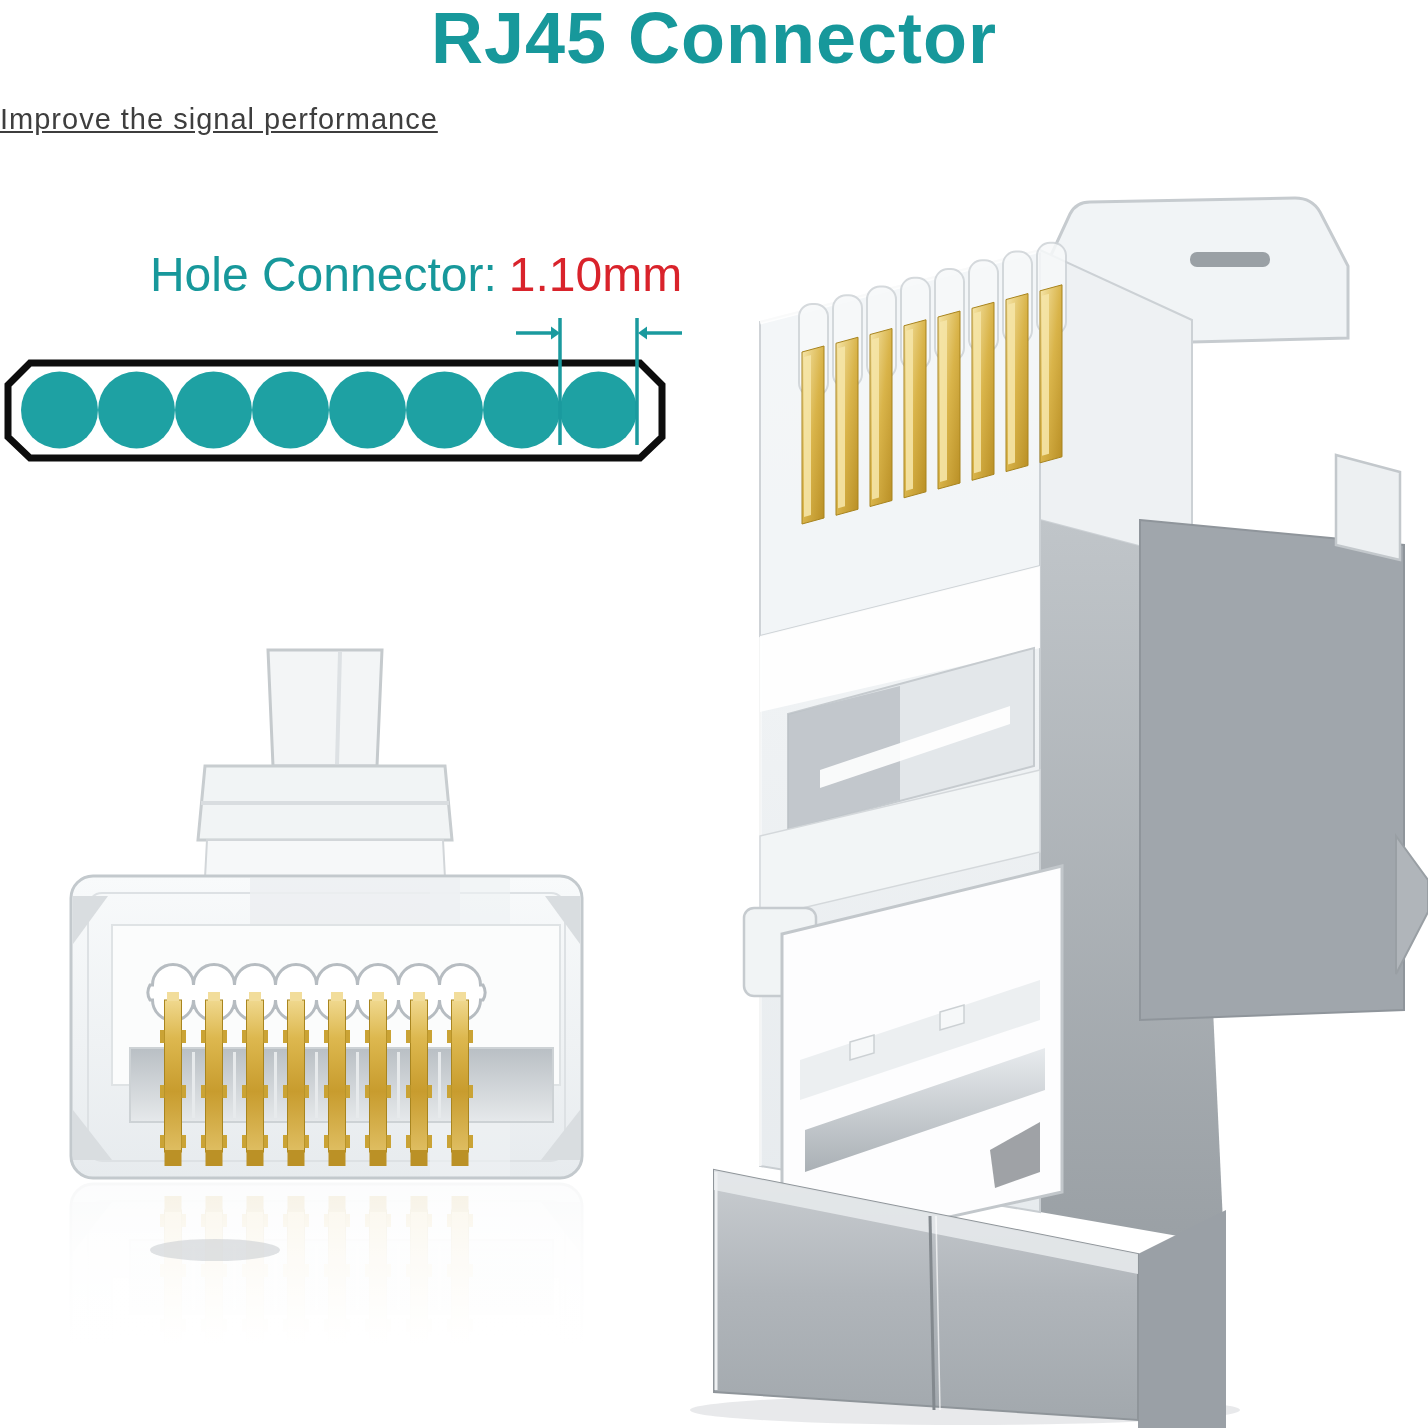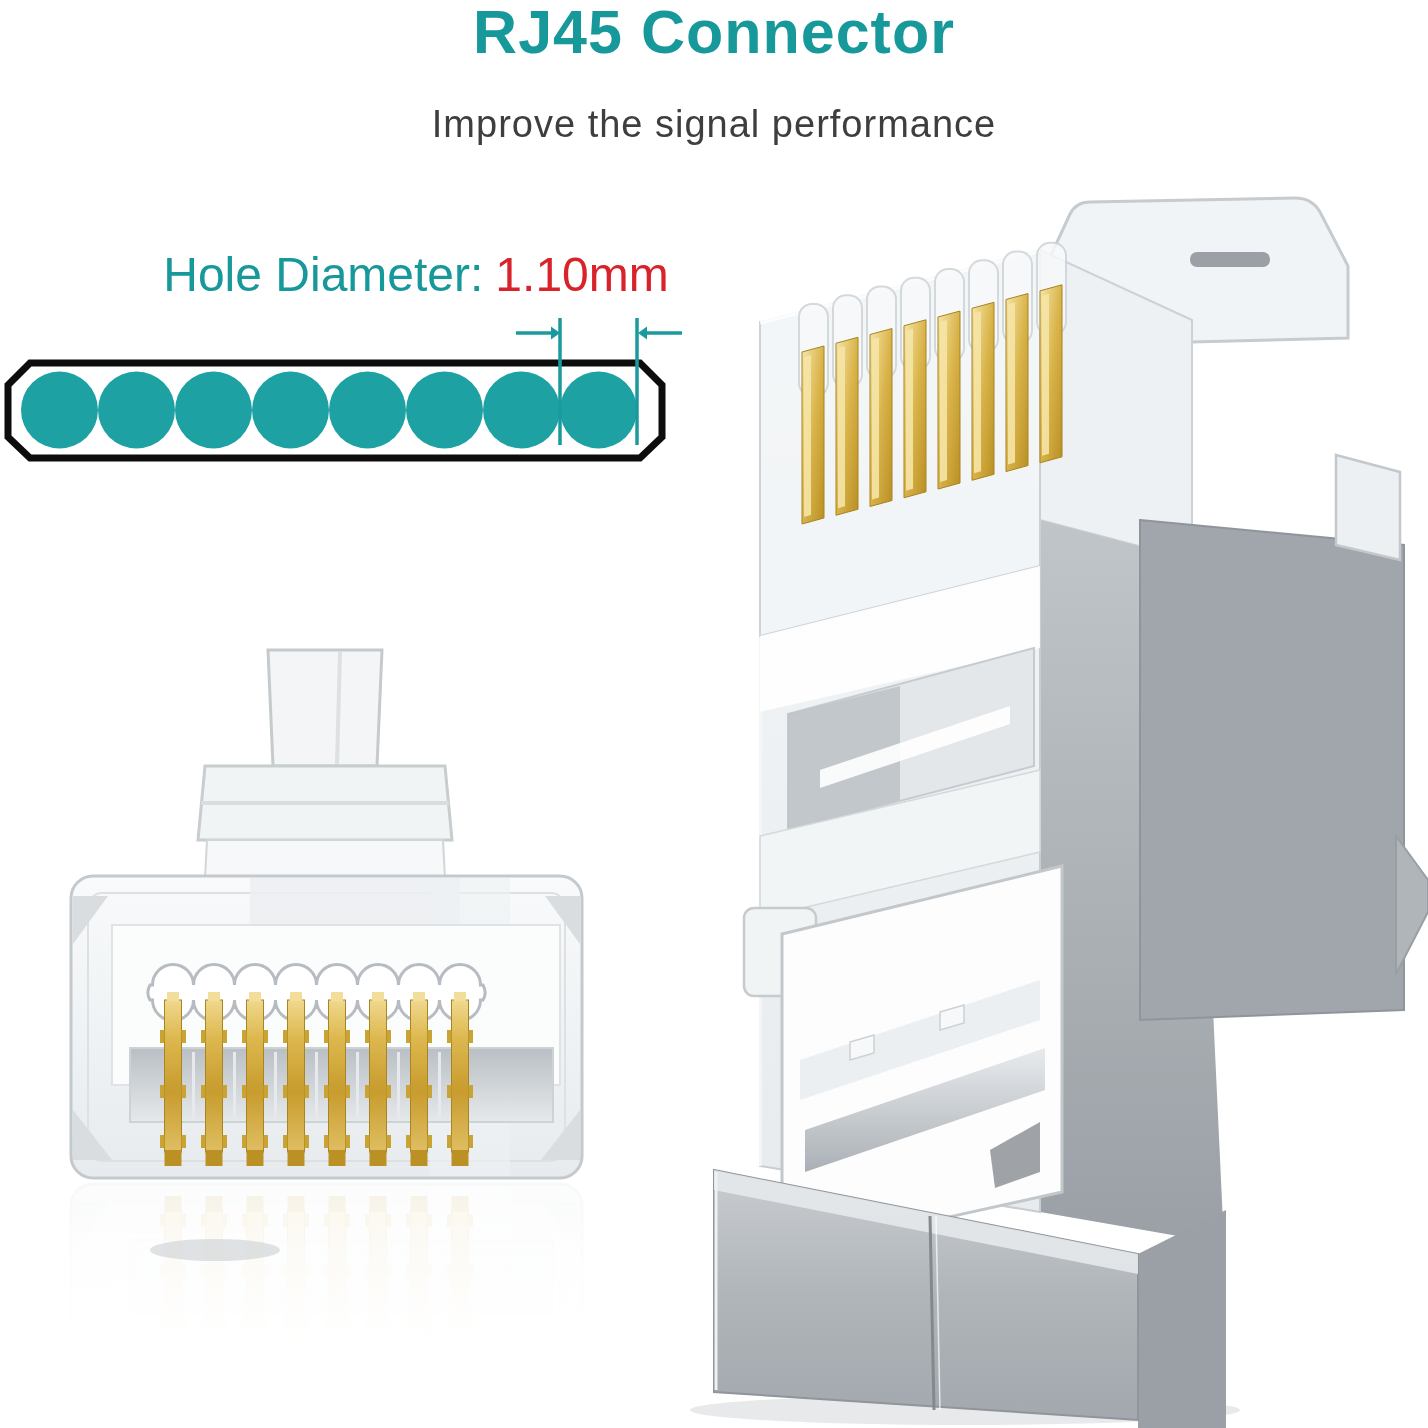--- a/index.html
+++ b/index.html
@@ -9,26 +9,26 @@
     --red:#d9232b;
     --subtitle:#3e3e3e;
     --outline:#0d0d0d;
   }
   *{margin:0;padding:0;box-sizing:border-box;}
   html,body{width:1428px;height:1428px;background:#fff;overflow:hidden;}
   body{font-family:"Liberation Sans", sans-serif;position:relative;}
   .stage{position:absolute;inset:0;background:#fff;}
   .title{
     position:absolute;top:2px;left:0;right:0;text-align:center;
-    font-size:61px;font-weight:bold;line-height:1.0;color:var(--teal);
+    font-size:72px;font-weight:bold;line-height:1.0;color:var(--teal);
     letter-spacing:1px;white-space:nowrap;
   }
   .subtitle{
-    position:absolute;top:103px;left:0;right:0;text-align:center;
-    font-size:38px;font-weight:400;color:var(--subtitle);letter-spacing:1px;
+    position:absolute;top:103px;left:0;right:0;text-align:left;
+    font-size:29px;font-weight:400;color:var(--subtitle);letter-spacing:1px;text-decoration:underline;
   }
   .annotation{
     position:absolute;top:247px;left:84px;width:664px;text-align:center;
     font-size:48px;font-weight:400;white-space:nowrap;
   }
   .annotation .lbl{color:var(--teal);}
   .annotation .val{color:var(--red);margin-left:12px;}
   svg{position:absolute;display:block;}
   #holeDiagram{left:0;top:310px;width:690px;height:160px;}
   #frontView{left:0;top:600px;width:714px;height:828px;}
@@ -36,21 +36,21 @@
 </style>
 </head>
 <body>
 
 <div class="stage">
 
   <div class="title">RJ45 Connector</div>
   <div class="subtitle">Improve the signal performance</div>
 
   <div class="annotation">
-    <span class="lbl">Hole Diameter:</span><span class="val">1.10mm</span>
+    <span class="lbl">Hole Connector:</span><span class="val">1.10mm</span>
   </div>
 
   <svg id="holeDiagram" viewBox="0 310 690 160" role="img">
     <path d="M 30,363 L 640,363 L 662,385 L 662,437 L 640,458 L 30,458 L 8,437 L 8,385 Z" fill="#ffffff" style="stroke:var(--outline)" stroke-width="7" stroke-linejoin="miter"></path>
     <g>
         <circle cx="59.5" cy="410" r="38.5" style="fill:var(--teal-fill)"></circle>
         <circle cx="136.5" cy="410" r="38.5" style="fill:var(--teal-fill)"></circle>
         <circle cx="213.5" cy="410" r="38.5" style="fill:var(--teal-fill)"></circle>
         <circle cx="290.5" cy="410" r="38.5" style="fill:var(--teal-fill)"></circle>
         <circle cx="367.5" cy="410" r="38.5" style="fill:var(--teal-fill)"></circle>

